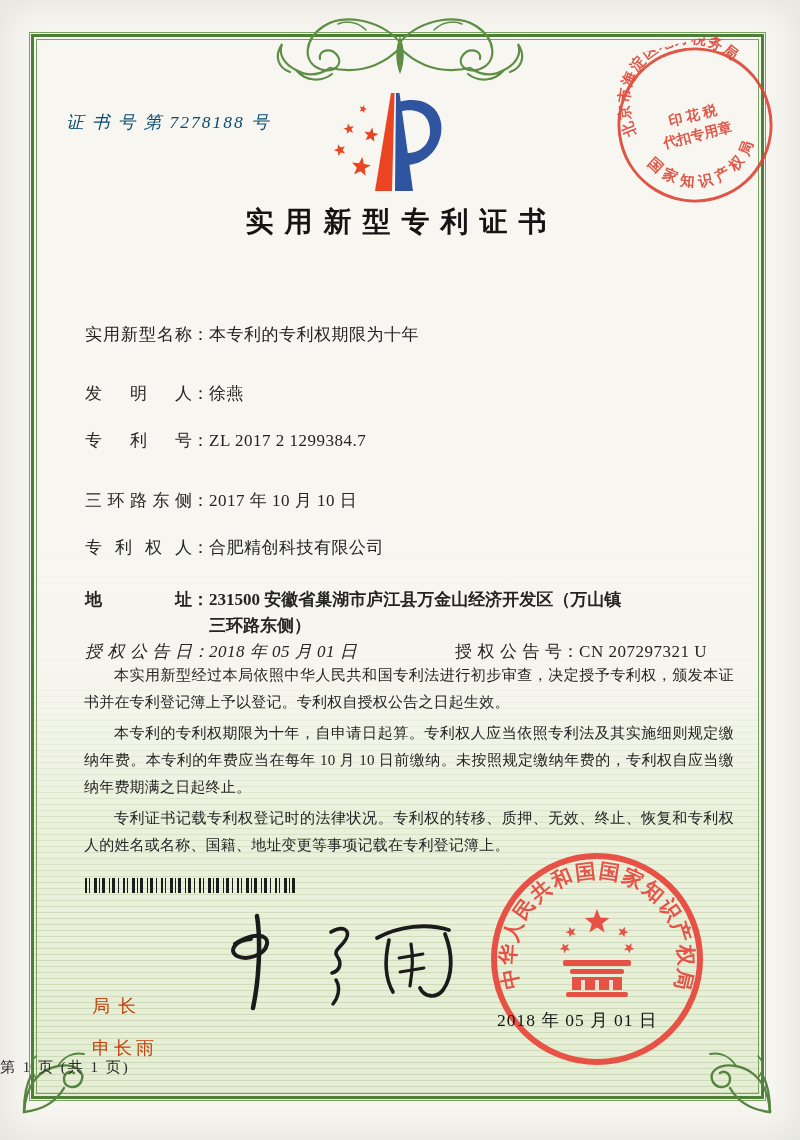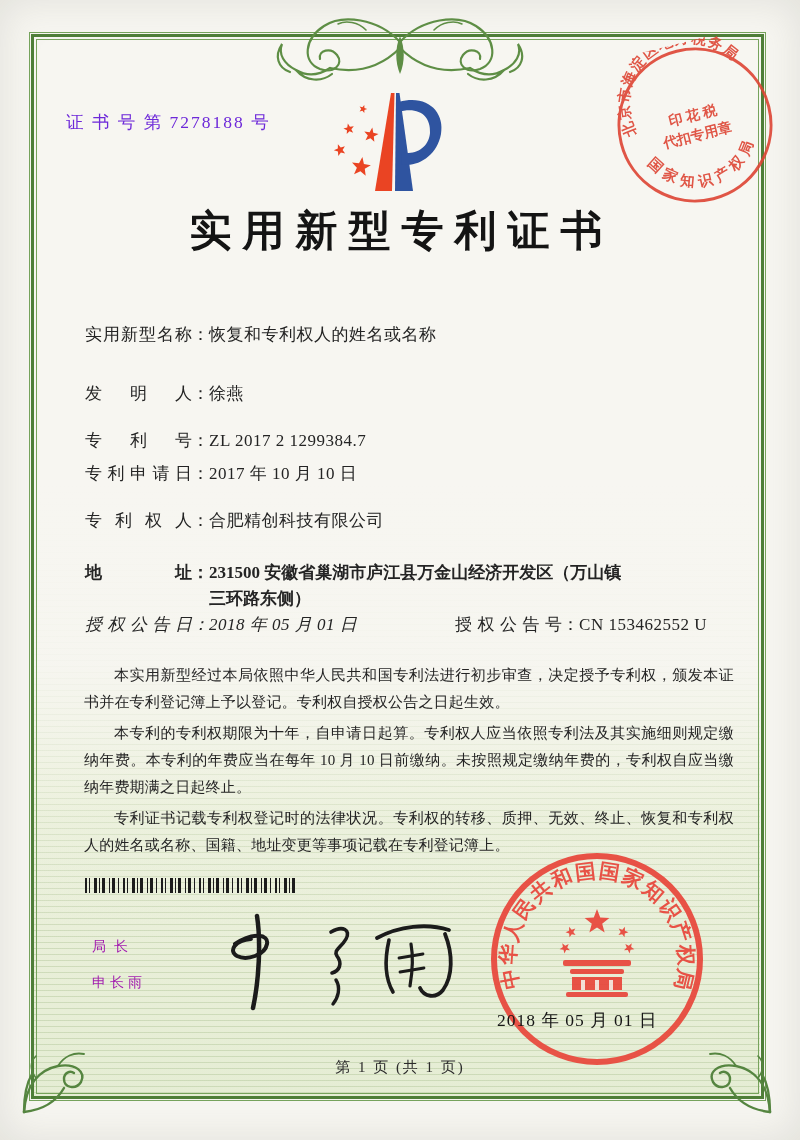--- a/index.html
+++ b/index.html
@@ -14,67 +14,67 @@
       repeating-linear-gradient(to bottom, rgba(140,170,110,0.28) 0 1px, rgba(0,0,0,0) 1px 6px),
       linear-gradient(to bottom, rgba(244,245,236,1) 0%, #edf1de 45%, #e5edd4 100%);
   }
   
   .frame { position:absolute; left:29px; top:32px; width:737px; height:1069px;
            border:1px solid #76a35c; z-index:1; }
   .frame-mid { position:absolute; inset:1px; border:3px solid #4e7e38; }
   .frame-in  { position:absolute; inset:2px; border:1px solid #76a35c; }
   .content { position:absolute; inset:0; z-index:2; }
 
-  .cert-no { position:absolute; left:66px; top:110px; font-size:17.5px; color:#6d28d9; letter-spacing:2px; }
+  .cert-no { position:absolute; left:66px; top:110px; font-size:17.5px; color:#0c4a6e; letter-spacing:2px;font-style:italic; }
 
   .logo { position:absolute; left:323px; top:88px; width:134px; height:108px; }
 
   .title { position:absolute; left:0; top:203px; width:100%; text-align:center;
-           font-size:42px; font-weight:bold; color:#141414; letter-spacing:11px; padding-left:3px; }
+           font-size:28px; font-weight:bold; color:#141414; letter-spacing:11px; padding-left:3px; }
 
   .fields { position:absolute; left:85px; top:322px; width:648px; font-size:17px; color:#242424; }
   .frow { line-height:26px; }
   .flabel { display:inline-block; width:6.3em; text-align:justify; text-align-last:justify;
             text-justify:inter-character; vertical-align:top; }
   .fvalue { letter-spacing:0.5px; }
   .addr-val { display:inline-block; vertical-align:top; max-width:460px; }
   .addr-val span { display:block; }
-  .mb-a{margin-bottom:33px;} .mb-b{margin-bottom:21px;} .mb-c{margin-bottom:7px;}
+  .mb-a{margin-bottom:33px;} .mb-b{margin-bottom:21px;} .mb-c{margin-bottom:34px;}
   .mb-d{margin-bottom:26px;} .mb-e{margin-bottom:0;font-weight:bold;}
   .two-col { display:flex; }
   .two-col .col-l { width:370px;font-style:italic; }
 
   .paras { position:absolute; left:84px; top:662px; width:650px; font-size:15px;
            color:#242424; line-height:27px; letter-spacing:0.2px; }
   .paras p { text-indent:2em; margin-bottom:4px; text-align:justify; }
 
   .barcode { position:absolute; left:85px; top:878px; width:212px; height:15px;
     background: repeating-linear-gradient(90deg,
       #1c1c1c 0 2px, transparent 2px 4px,
       #1c1c1c 4px 5px, transparent 5px 9px,
       #1c1c1c 9px 12px, transparent 12px 14px,
       #1c1c1c 14px 15px, transparent 15px 17px,
       #1c1c1c 17px 20px, transparent 20px 24px,
       #1c1c1c 24px 25px, transparent 25px 27px,
       #1c1c1c 27px 30px, transparent 30px 33px,
       #1c1c1c 33px 34px, transparent 34px 38px); }
 
-  .director { position:absolute; left:92px; top:938px; font-size:14px; color:#a21caf; }
+  .director { position:absolute; left:92px; top:994px; font-size:18px; color:#c2410c; }
   .director .t { letter-spacing:8px; }
   .director .n { margin-top:18px; letter-spacing:4px; }
 
   .signature { position:absolute; left:205px; top:908px; width:270px; height:110px; }
 
   .seal { position:absolute; left:486px; top:848px; width:222px; height:222px; }
   .seal-date { position:absolute; left:497px; top:1008px; font-size:17.5px; color:#161616; letter-spacing:1px; }
 
   .tax-stamp { position:absolute; left:612px; top:42px; width:166px; height:166px;
                transform:rotate(-14deg); }
 
-  .footer { position:absolute; left:0; top:1058px; width:100%; text-align:center;
+  .footer { position:absolute; left:0; top:1058px; width:100%; text-align:left;
             font-size:15px; color:#2b2b2b; letter-spacing:2px; }
 
   .orn-top { position:absolute; left:266px; top:10px; width:268px; height:82px; }
   .orn-bl  { position:absolute; left:16px;  top:1026px; width:92px; height:92px; }
   .orn-br  { position:absolute; right:22px; top:1026px; width:92px; height:92px; transform:scaleX(-1); }
 
   svg text { font-family:"Liberation Serif", serif; }
 </style>
 </head>
 <body>
@@ -138,43 +138,43 @@
       </g>
       <path fill="#ea4423" d="M68,5 L71.5,5 L69,103 L52,103 Z"></path>
       <path fill="#2f54a0" d="M73,5 L76.5,5 L90,103 L72,103 Z"></path>
       <path fill="#2f54a0" d="M76,14 C104,6 122,24 118,46 C114,68 94,80 78,76 L79,64 C94,68 106,58 107,45 C108,28 96,18 75,24 Z"></path>
     </svg>
 
     <div class="title">实用新型专利证书</div>
 
     <div class="fields">
       <div class="frow mb-a">
-        <span class="flabel">实用新型名称</span><span>：</span><span class="fvalue">恢复和专利权人的姓名或名称</span>
+        <span class="flabel">实用新型名称</span><span>：</span><span class="fvalue">本专利的专利权期限为十年</span>
       </div>
       <div class="frow mb-b">
         <span class="flabel">发明人</span><span>：</span><span class="fvalue">徐燕</span>
       </div>
       <div class="frow mb-c">
         <span class="flabel">专利号</span><span>：</span><span class="fvalue">ZL 2017 2 1299384.7</span>
       </div>
       <div class="frow mb-b">
-        <span class="flabel">专利申请日</span><span>：</span><span class="fvalue">2017 年 10 月 10 日</span>
+        <span class="flabel">三环路东侧</span><span>：</span><span class="fvalue">2017 年 10 月 10 日</span>
       </div>
       <div class="frow mb-d">
         <span class="flabel">专利权人</span><span>：</span><span class="fvalue">合肥精创科技有限公司</span>
       </div>
       <div class="frow mb-e">
         <span class="flabel">地址</span><span>：</span><span class="addr-val"><span>231500 安徽省巢湖市庐江县万金山经济开发区（万山镇</span><span>三环路东侧）</span></span>
       </div>
       <div class="frow two-col">
         <div class="col-l">
           <span class="flabel">授权公告日</span><span>：</span><span class="fvalue">2018 年 05 月 01 日</span>
         </div>
         <div class="col-r">
-          <span class="flabel">授权公告号</span><span>：</span><span class="fvalue">CN 153462552 U</span>
+          <span class="flabel">授权公告号</span><span>：</span><span class="fvalue">CN 207297321 U</span>
         </div>
       </div>
     </div>
 
     <div class="paras">
       <p>本实用新型经过本局依照中华人民共和国专利法进行初步审查，决定授予专利权，颁发本证书并在专利登记簿上予以登记。专利权自授权公告之日起生效。</p>
       <p>本专利的专利权期限为十年，自申请日起算。专利权人应当依照专利法及其实施细则规定缴纳年费。本专利的年费应当在每年 10 月 10 日前缴纳。未按照规定缴纳年费的，专利权自应当缴纳年费期满之日起终止。</p>
       <p>专利证书记载专利权登记时的法律状况。专利权的转移、质押、无效、终止、恢复和专利权人的姓名或名称、国籍、地址变更等事项记载在专利登记簿上。</p>
     </div>
 

